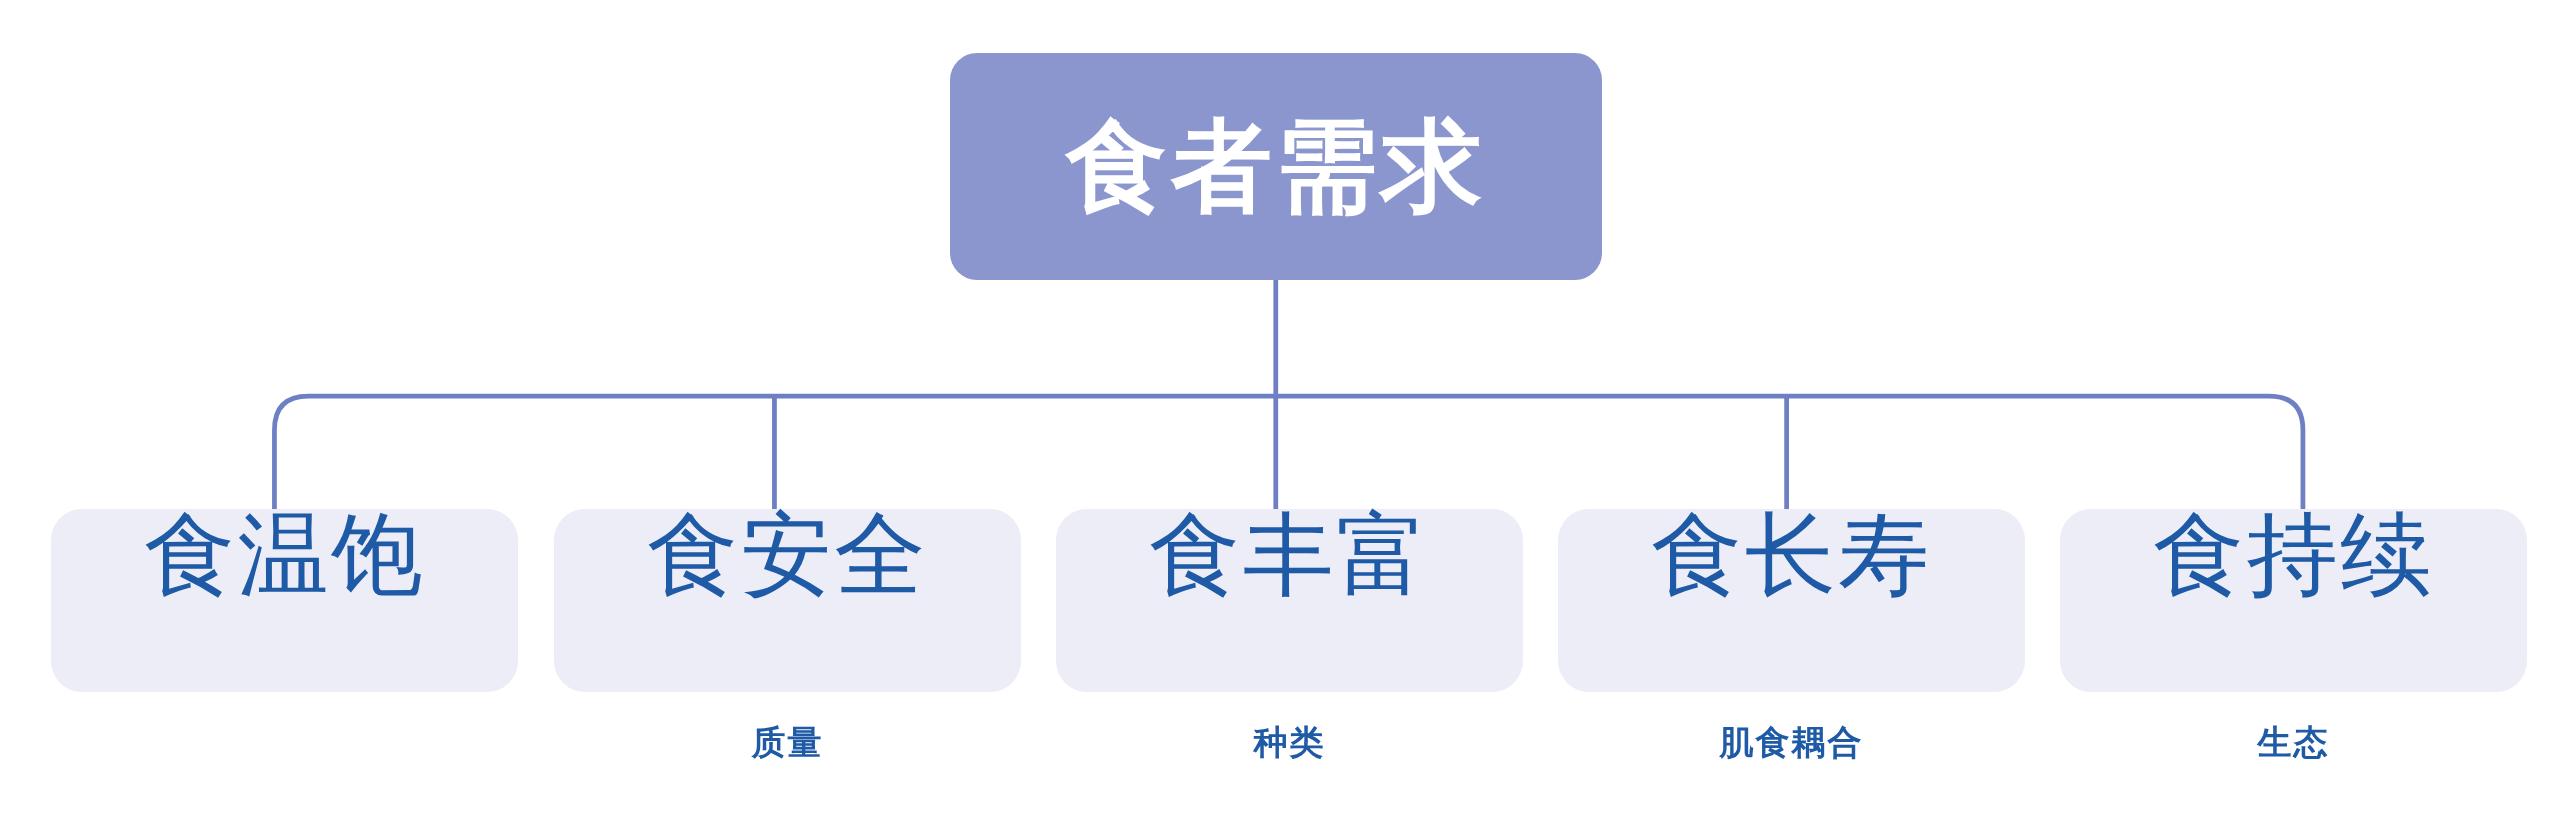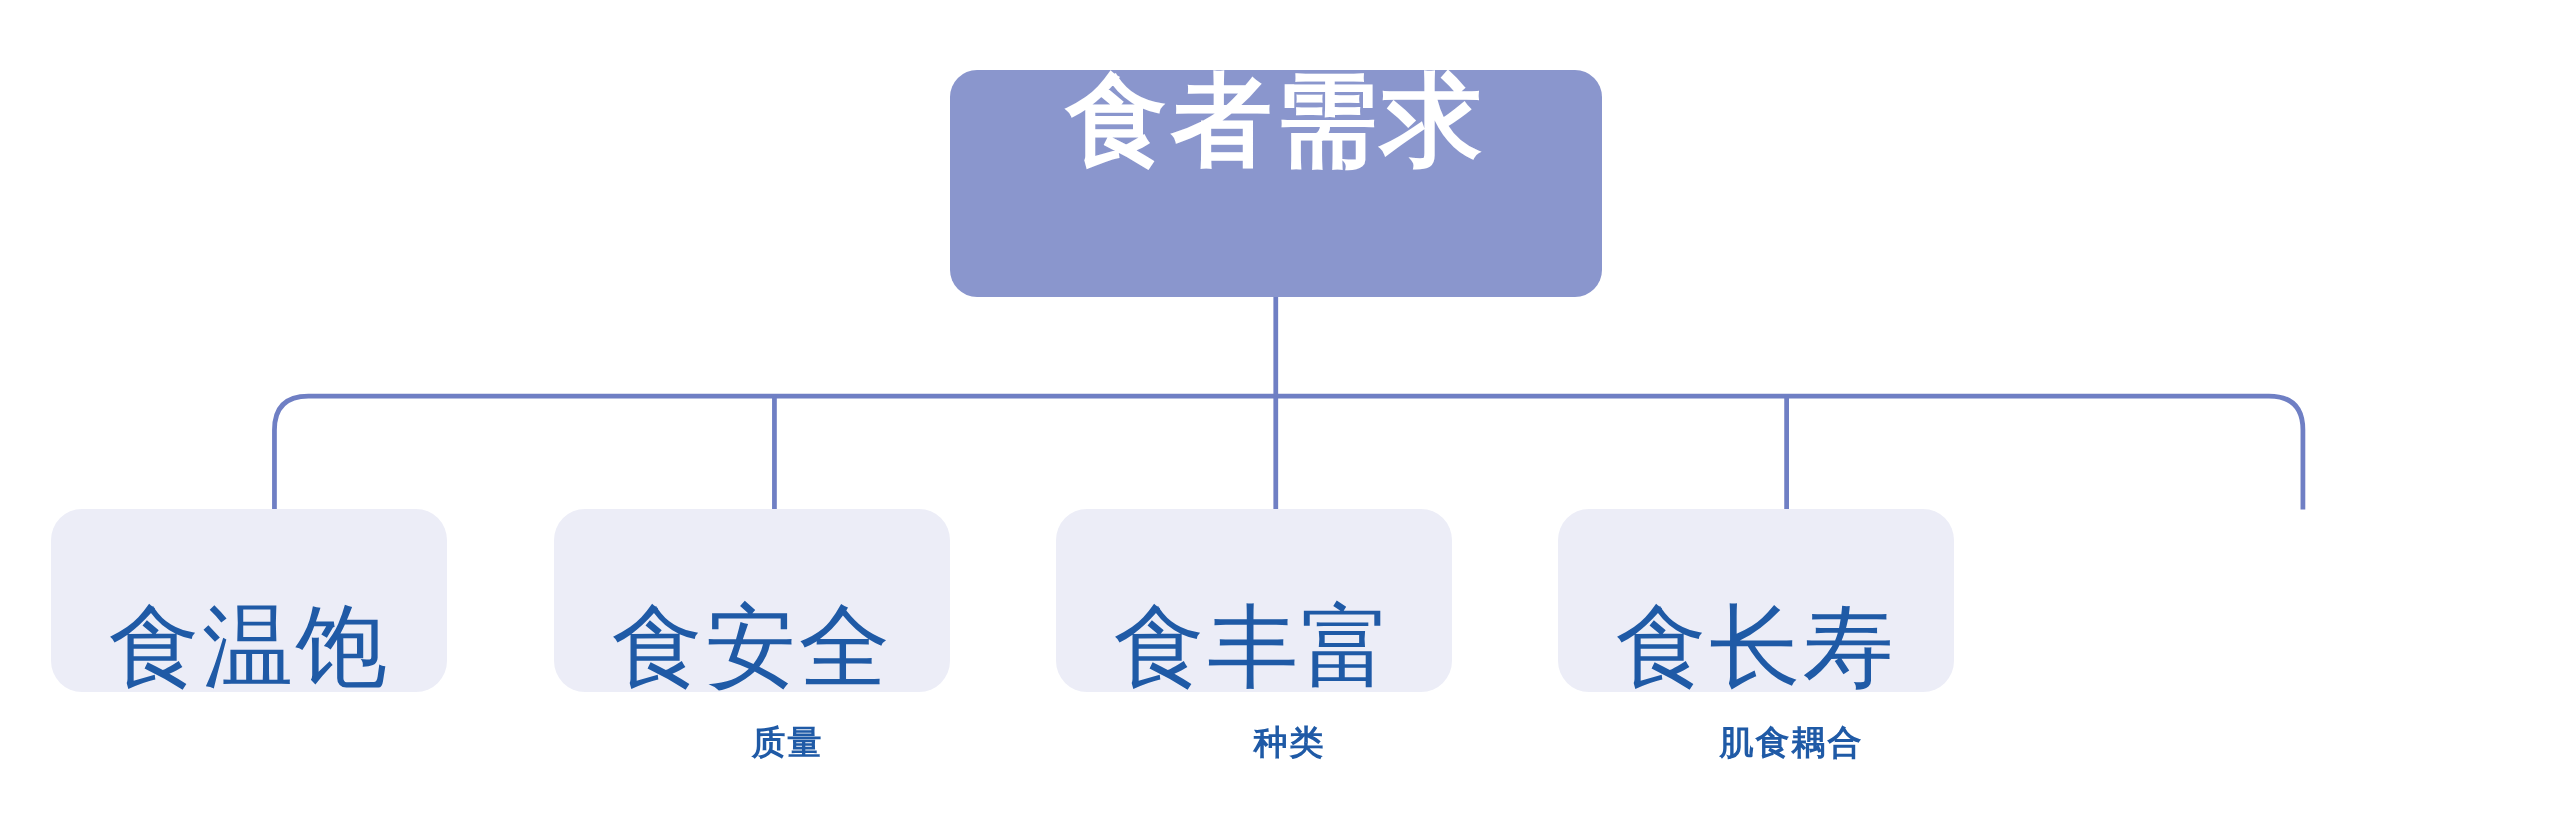--- a/index.html
+++ b/index.html
@@ -34,24 +34,23 @@
   
   .root-node {
     position: absolute;
     left: 950px;
     top: 53px;
     width: 652px;
     height: 227px;
     border-radius: 27px;
     background: #8a96cd;
     display: flex;
-    align-items: flex-start;
+    align-items: center;
     justify-content: center;
     box-sizing: border-box;
-    margin-top: 17px;
   }
   .root-label {
     color: #ffffff;
     font-size: 101px;
     font-weight: bold;
     letter-spacing: 4.1px;
     line-height: 1;
     white-space: nowrap;
   }
 
@@ -71,26 +70,26 @@
     height: 312px;
   }
   .leaf-group.g0 { left: 51px; }
   .leaf-group.g1 { left: 554px; }
   .leaf-group.g2 { left: 1056px; }
   .leaf-group.g3 { left: 1558px; }
   .leaf-group.g4 { left: 2060px; }
 
   .leaf-node {
     position: relative;
-    width: 396px;
+    width: 467px;
     height: 183px;
     border-radius: 31px;
     background: #ecedf7;
     display: flex;
-    align-items: flex-end;
+    align-items: flex-start;
     justify-content: center;
     box-sizing: border-box;
   }
   .leaf-label {
     color: #1f5aa6;
     font-size: 91px;
     font-weight: normal;
     letter-spacing: 2.7px;
     line-height: 1;
     white-space: nowrap;
@@ -157,16 +156,22 @@
       <div class="leaf-caption">质量</div>
     </div>
 
     <div class="leaf-group g3">
       <div class="leaf-node">
         <span class="leaf-label">食长寿</span>
       </div>
       <div class="leaf-caption">肌食耦合</div>
     </div>
 
+    <div class="leaf-group g4">
+      <div class="leaf-node">
+        <span class="leaf-label">食持续</span>
+      </div>
+      <div class="leaf-caption">生态</div>
+    </div>
 
   </div>
 </div>
 
 
 </body></html>

